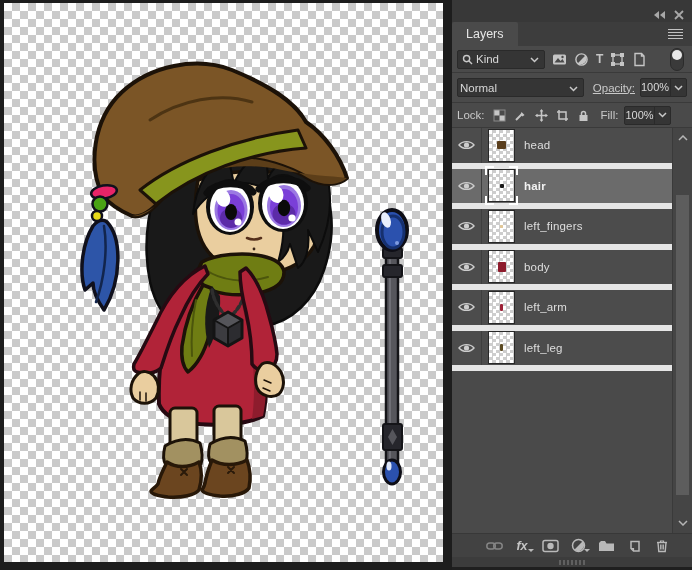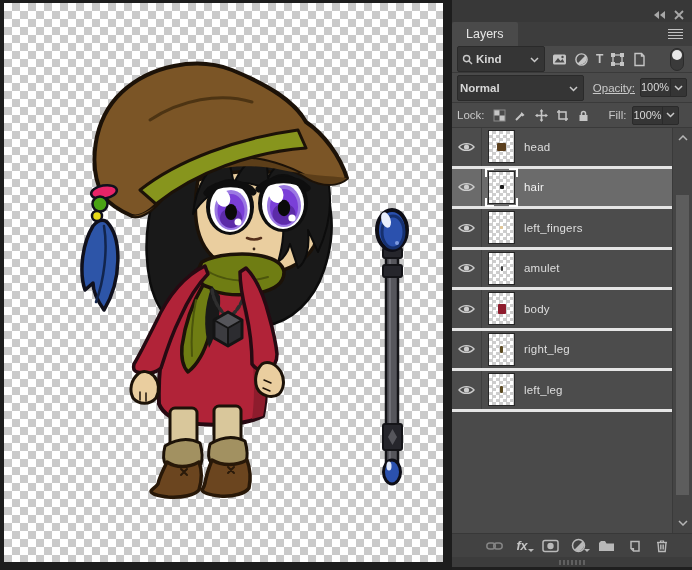--- a/index.html
+++ b/index.html
@@ -18,41 +18,41 @@
   .tabbar{position:absolute;left:0;top:22px;width:240px;height:24px;background:#3d3d3d;}
   .tab{position:absolute;left:0;top:0;height:24px;line-height:24px;padding:0 14px;background:#4a4a4a;
        color:#e6e6e6;font-size:12.5px;border-radius:2px 2px 0 0;}
   .menu-icon{position:absolute;right:9px;top:7px;width:15px;height:11px;
        background:repeating-linear-gradient(180deg,#c2c2c2 0 1.5px,transparent 1.5px 3px);}
   .controls{position:absolute;left:0;top:46px;width:240px;background:#4a4a4a;}
   .crow{display:flex;align-items:center;border-bottom:1px solid #3a3a3a;box-sizing:border-box;padding:0 5px;}
   .row-filter{height:27px;}
   .row-blend{height:30px;}
   .row-lock{height:25px;}
-  .combo{display:flex;align-items:center;height:26px;background:#353535;border:1px solid #2a2a2a;
-         border-radius:2px;box-sizing:border-box;color:#d8d8d8;font-size:11.5px;font-weight:bold;}
+  .combo{display:flex;align-items:center;height:19px;background:#353535;border:1px solid #2a2a2a;
+         border-radius:2px;box-sizing:border-box;color:#d8d8d8;font-size:11.5px;}
   .combo .lbl{flex:1;padding-left:2px;}
   .combo .chev{margin-right:5px;}
   .combo-kind{width:88px;}
   .combo-kind .lbl{padding-left:3px;}
   .combo-blend{width:128px;}
   .flt-ic{margin-left:7px;display:flex;align-items:center;}
   .toggle-pill{margin-left:auto;margin-right:3px;width:14px;height:23px;border-radius:7px;
          background:#3a3a3a;border:1px solid #2b2b2b;position:relative;box-sizing:border-box;}
   .toggle-pill .knob{position:absolute;left:1px;top:1px;width:10px;height:10px;border-radius:50%;background:#e8e8e8;}
   .side-label{color:#c9c9c9;font-size:11.5px;}
   .val-combo{display:flex;height:19px;border:1px solid #2a2a2a;border-radius:2px;background:#353535;box-sizing:border-box;}
   .val-combo .val{width:29px;text-align:left;line-height:17px;color:#d8d8d8;font-size:11px;}
   .val-combo .vchev{width:15px;border-left:1px solid #2a2a2a;display:flex;align-items:center;justify-content:center;}
   .lock-ic{margin-left:8px;display:flex;align-items:center;}
   
   .layers-list{position:absolute;left:0;top:128px;width:240px;height:405px;background:#4a4a4a;overflow:hidden;}
   .rows{position:absolute;left:0;top:0;width:220px;}
-  .layer-row{height:40.5px;box-sizing:border-box;border-bottom:3px solid #e5e5e5;display:flex;align-items:center;background:#4c4c4c;}
-  .layer-row.selected{background:#6b6b6b;}
+  .layer-row{height:40.5px;box-sizing:border-box;border-bottom:6px solid #e5e5e5;display:flex;align-items:center;background:#4c4c4c;}
+  .layer-row.selected{background:#6b6b6b;font-weight:bold;}
   .eye-cell{width:30px;height:100%;display:flex;align-items:center;justify-content:center;border-right:1px solid #3e3e3e;box-sizing:border-box;}
   .thumb-wrap{position:relative;margin-left:6px;width:27px;height:33px;}
   .thumb{position:absolute;inset:0;border:1px solid #282828;box-sizing:border-box;
          background-image:conic-gradient(#cdcdcd 0 25%,#ffffff 0 50%,#cdcdcd 0 75%,#ffffff 0);
          background-size:7px 7px;display:flex;align-items:center;justify-content:center;}
   .thumb .glyph{display:block;border-radius:1px;}
   .corner{display:none;position:absolute;width:7px;height:7px;}
   .layer-row.selected .corner{display:block;}
   .corner.tl{left:-3px;top:-3px;border-left:2px solid #fff;border-top:2px solid #fff;}
   .corner.tr{right:-3px;top:-3px;border-right:2px solid #fff;border-top:2px solid #fff;}
@@ -309,21 +309,21 @@
         <svg width="13" height="13">
             <path d="M3 1 V10 H12 M1 3 H10 V12" fill="none" stroke="#c6c6c6" stroke-width="1.5"></path>
           </svg>
       </span>
       <span class="lock-ic">
         <svg width="13" height="13">
             <rect x="2.5" y="6" width="8" height="6" fill="#c6c6c6"></rect>
             <path d="M4.5 6 V4.5 A2 2 0 0 1 8.5 4.5 V6" fill="none" stroke="#c6c6c6" stroke-width="1.5"></path>
           </svg>
       </span>
-      <span class="side-label" style="margin-left:19px;">Fill:</span>
+      <span class="side-label" style="margin-left:11px;">Fill:</span>
       <div class="val-combo" style="margin-left:6px;">
         <span class="val">100%</span>
         <span class="vchev">
           <svg width="9" height="6">
               <path d="M1 1 L4.5 4.5 L8 1" fill="none" stroke="#c9c9c9" stroke-width="1.5"></path>
             </svg>
         </span>
       </div>
     </div>
   </div>
@@ -380,55 +380,40 @@
   </div>
         <div class="layer-row">
     <span class="eye-cell">
       <svg width="17" height="12">
         <path d="M1 6 C4.5 1.5 12.5 1.5 16 6 C12.5 10.5 4.5 10.5 1 6 Z" fill="none" stroke="#cccccc" stroke-width="1.4"></path>
         <circle cx="8.5" cy="6" r="2.6" fill="#cccccc"></circle>
       </svg>
     </span>
     <span class="thumb-wrap">
       <span class="thumb">
-        <span class="glyph" style="background: rgb(58, 58, 58); width: 2px; height: 5px;"></span>
-      </span>
-
-    </span>
-    <span class="layer-label">amulet</span>
+        <span class="glyph" style="background: rgb(142, 28, 45); width: 8px; height: 10px;"></span>
+      </span>
+
+    </span>
+    <span class="layer-label">body</span>
   </div>
         <div class="layer-row">
     <span class="eye-cell">
       <svg width="17" height="12">
         <path d="M1 6 C4.5 1.5 12.5 1.5 16 6 C12.5 10.5 4.5 10.5 1 6 Z" fill="none" stroke="#cccccc" stroke-width="1.4"></path>
         <circle cx="8.5" cy="6" r="2.6" fill="#cccccc"></circle>
       </svg>
     </span>
     <span class="thumb-wrap">
       <span class="thumb">
-        <span class="glyph" style="background: rgb(142, 28, 45); width: 8px; height: 10px;"></span>
-      </span>
-
-    </span>
-    <span class="layer-label">body</span>
-  </div>
-        <div class="layer-row">
-    <span class="eye-cell">
-      <svg width="17" height="12">
-        <path d="M1 6 C4.5 1.5 12.5 1.5 16 6 C12.5 10.5 4.5 10.5 1 6 Z" fill="none" stroke="#cccccc" stroke-width="1.4"></path>
-        <circle cx="8.5" cy="6" r="2.6" fill="#cccccc"></circle>
-      </svg>
-    </span>
-    <span class="thumb-wrap">
-      <span class="thumb">
-        <span class="glyph" style="background: rgb(91, 74, 34); width: 3px; height: 7px;"></span>
-      </span>
-
-    </span>
-    <span class="layer-label">right_leg</span>
+        <span class="glyph" style="background: rgb(156, 33, 54); width: 3px; height: 7px;"></span>
+      </span>
+
+    </span>
+    <span class="layer-label">left_arm</span>
   </div>
         <div class="layer-row">
     <span class="eye-cell">
       <svg width="17" height="12">
         <path d="M1 6 C4.5 1.5 12.5 1.5 16 6 C12.5 10.5 4.5 10.5 1 6 Z" fill="none" stroke="#cccccc" stroke-width="1.4"></path>
         <circle cx="8.5" cy="6" r="2.6" fill="#cccccc"></circle>
       </svg>
     </span>
     <span class="thumb-wrap">
       <span class="thumb">

